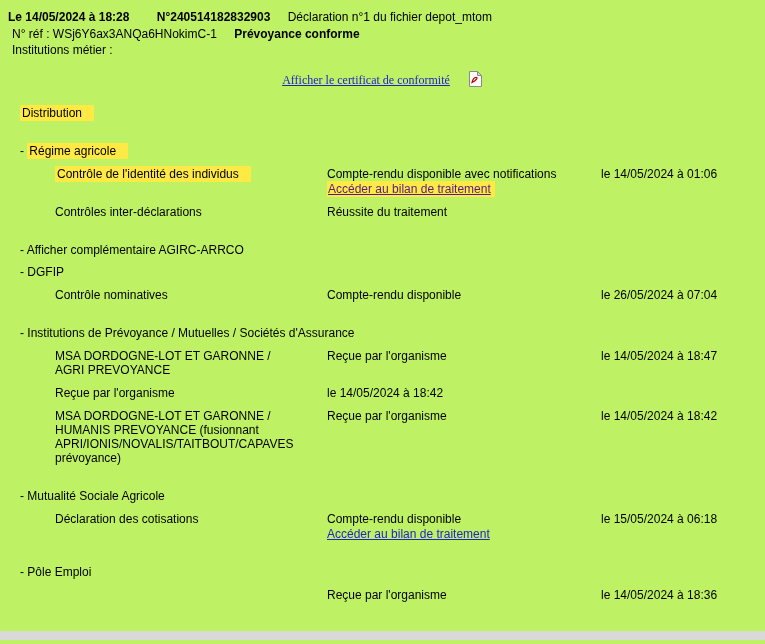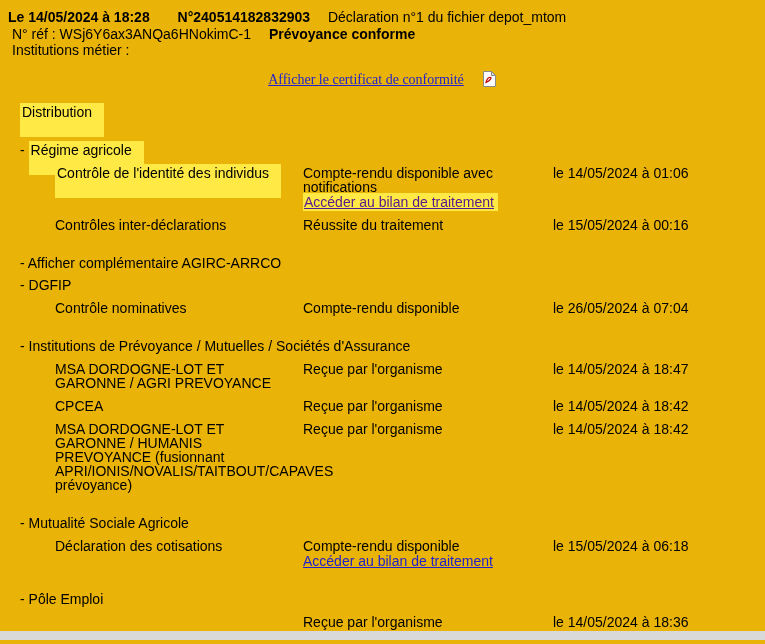--- a/index.html
+++ b/index.html
@@ -1,22 +1,22 @@
 <!DOCTYPE html>
 <html lang="fr" style="--highlight: #ffe945; --link: #2222cc; --link_visited: #551a8b;"><head>
 <meta charset="utf-8">
 <style>
   * { margin:0; padding:0; box-sizing:border-box; }
   html,body { background:#fff; }
   .page {
     position:relative;
     width:765px; height:644px;
-    background:#eab308;
+    background:#bef264;
     font-family:"Liberation Sans", sans-serif;
-    font-size:14px;
+    font-size:12px;
     color:#000;
     overflow:hidden;
     line-height:14px;
   }
   .header { padding-top:10px; }
   .hline1 { margin-left:8px; white-space:nowrap; }
   .hline2 { margin-left:12px; margin-top:3px; white-space:nowrap; }
   .hline3 { margin-left:12px; margin-top:2px; }
   .b { font-weight:bold; }
   .gap-lg { margin-right:24px; }
@@ -28,32 +28,32 @@
   }
   a { color:var(--link, #2222cc); text-decoration:underline; cursor:pointer; }
   .cert-row a { margin-right:18px;font-family:Liberation Serif, serif; }
   .pdf-ico { display:inline-block; vertical-align:-3px; }
 
   .sections { margin-top:16px; }
   .section-line { margin-left:20px; margin-top:8px; white-space:nowrap; }
   .section-rows { margin-bottom:24px; }
   .hl {
     background:var(--highlight, #ffe945);
-    padding:1px 12px 17px 2px;
+    padding:1px 12px 1px 2px;
     text-align:right;
   }
   .hl-link {
     background:var(--highlight, #ffe945);
     color:var(--link_visited, #551a8b);
     padding:1px 4px 1px 1px;
   }
   .row {
     display:grid;
     grid-template-columns:240px 242px 1fr;
-    column-gap:8px;
+    column-gap:32px;
     padding-left:55px;
     margin-top:9px;
     align-items:start;
   }
   .row-name-cell { min-height:14px; }
   .row-link-line { margin-top:1px; }
   .bottom-bar {
     position:absolute;
     left:0; right:0; bottom:4px;
     height:9px;
@@ -115,21 +115,20 @@
   </div>
 
   <div class="row">
     <div class="row-name-cell">
       <span>Contrôles inter-déclarations</span>
     </div>
     <div>
       <div>Réussite du traitement</div>
 
     </div>
-    <div>le 15/05/2024 à 00:16</div>
   </div>
 </div>
   </div>
 
   <div class="section">
     <div class="section-line">
       <span>- </span><span>Afficher complémentaire AGIRC-ARRCO</span>
     </div>
   </div>
 
@@ -161,23 +160,20 @@
       <span>MSA DORDOGNE-LOT ET GARONNE / AGRI PREVOYANCE</span>
     </div>
     <div>
       <div>Reçue par l'organisme</div>
 
     </div>
     <div>le 14/05/2024 à 18:47</div>
   </div>
 
   <div class="row">
-    <div class="row-name-cell">
-      <span>CPCEA</span>
-    </div>
     <div>
       <div>Reçue par l'organisme</div>
 
     </div>
     <div>le 14/05/2024 à 18:42</div>
   </div>
 
   <div class="row">
     <div class="row-name-cell">
       <span>MSA DORDOGNE-LOT ET GARONNE / HUMANIS PREVOYANCE (fusionnant APRI/IONIS/NOVALIS/TAITBOUT/CAPAVES prévoyance)</span>

